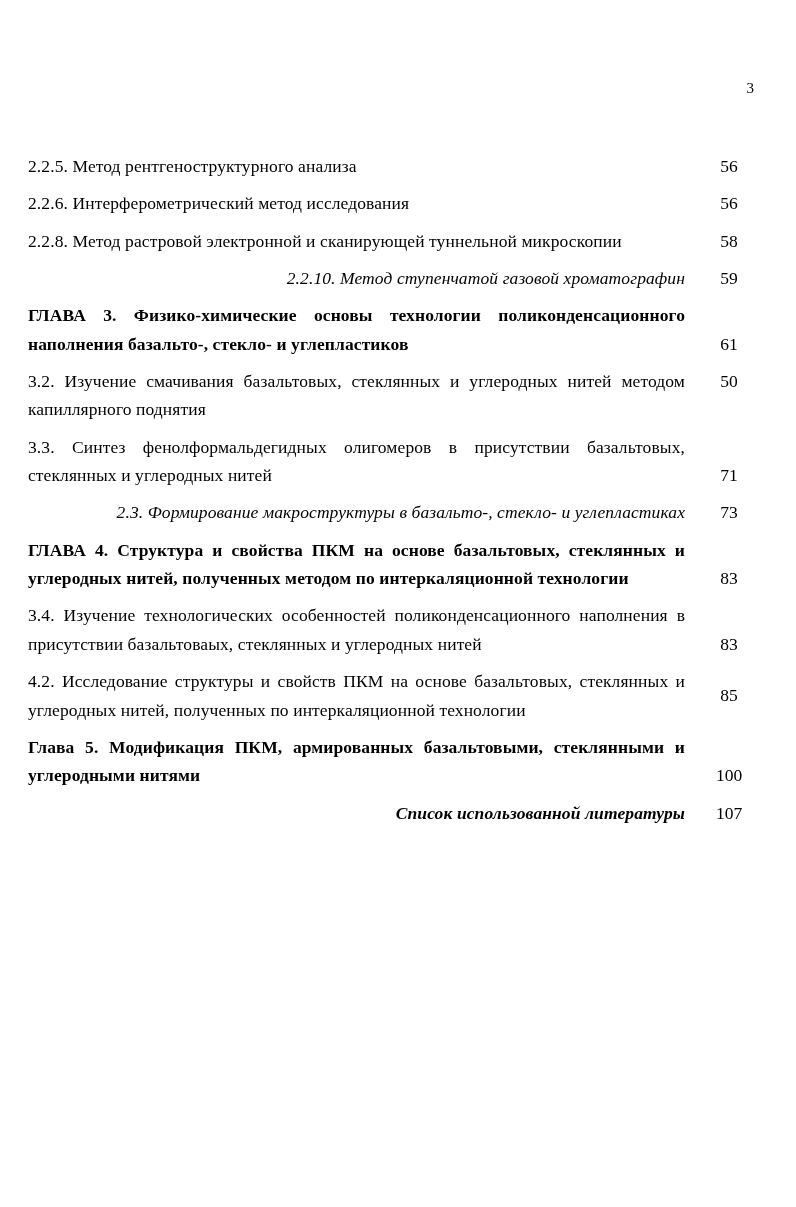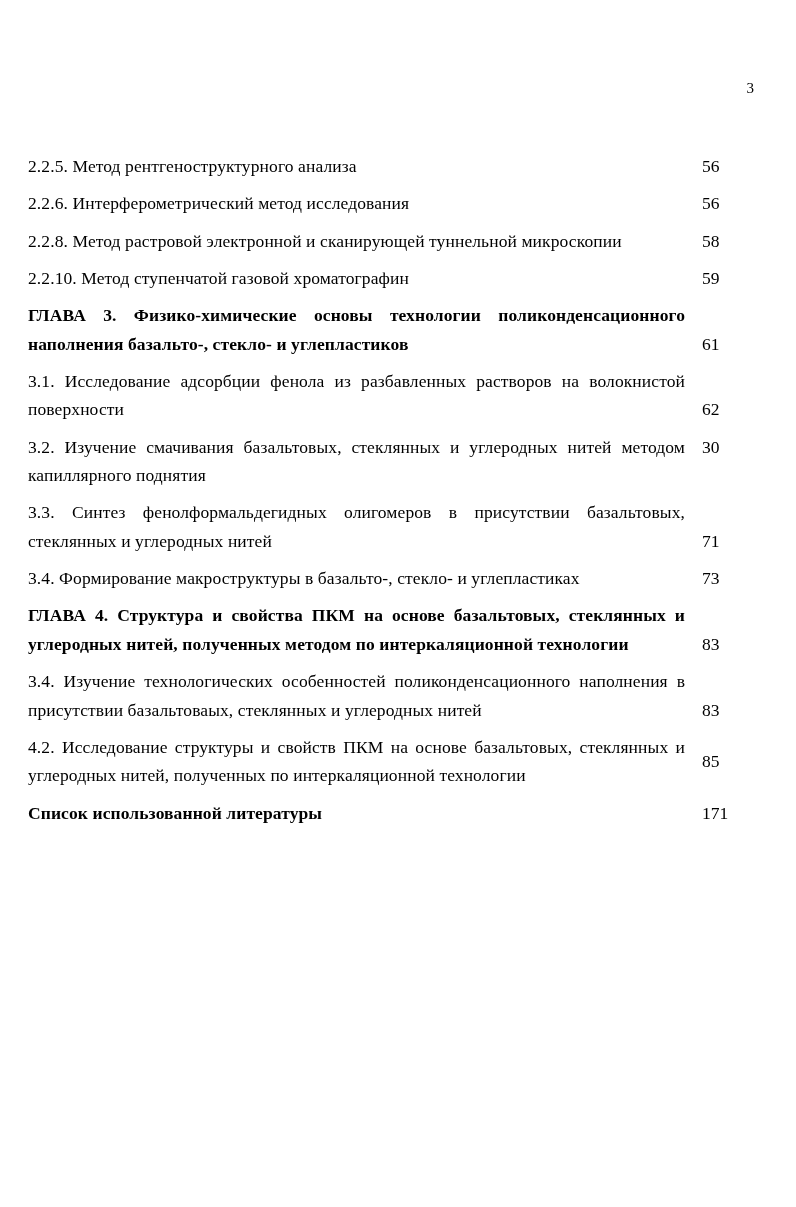--- a/index.html
+++ b/index.html
@@ -39,26 +39,27 @@
   .entry .text {
     flex: 0 1 auto;
     width: 657px;
     font-size: 17.5px;
     line-height: 1.62;
     text-align: justify;
     text-justify: inter-word;
     letter-spacing: 0.1px;
   }
   .entry .text.nostretch {
-    text-align: left;
+    text-align: right;
+    font-style: italic;
   }
   .entry .pagenum {
     flex: 0 0 auto;
     width: 54px;
-    text-align: left;
+    text-align: center;
     font-size: 17.5px;
     line-height: 1.62;
   }
   .entry.chapter .text {
     font-weight: bold;
   }
   .entry.chapter .pagenum {
     font-weight: normal;
   }
   .align-bottom .pagenum { align-self: flex-end; }
@@ -94,56 +95,56 @@
     <div class="entry e-22_10">
       <div class="text nostretch">2.2.10. Метод ступенчатой   газовой хроматографин</div>
       <div class="pagenum">59</div>
     </div>
 
     <div class="entry chapter align-bottom">
       <div class="text">ГЛАВА 3. Физико-химические основы технологии поликонденсационного наполнения базальто-, стекло- и углепластиков</div>
       <div class="pagenum">61</div>
     </div>
 
-    <div class="entry align-bottom">
-      <div class="text">3.1. Исследование адсорбции фенола из разбавленных   растворов на волокнистой поверхности</div>
-      <div class="pagenum">62</div>
-    </div>
 
     <div class="entry">
       <div class="text">3.2. Изучение смачивания базальтовых, стеклянных и углеродных нитей методом капиллярного поднятия</div>
-      <div class="pagenum">30</div>
+      <div class="pagenum">50</div>
     </div>
 
     <div class="entry align-bottom">
       <div class="text">3.3. Синтез фенолформальдегидных олигомеров в присутствии базальтовых, стеклянных и углеродных нитей</div>
       <div class="pagenum">71</div>
     </div>
 
     <div class="entry">
-      <div class="text nostretch">3.4. Формирование макроструктуры в базальто-, стекло- и углепластиках</div>
+      <div class="text nostretch">2.3. Формирование макроструктуры в базальто-, стекло- и углепластиках</div>
       <div class="pagenum">73</div>
     </div>
 
     <div class="entry chapter align-bottom">
       <div class="text">ГЛАВА 4. Структура и свойства ПКМ на основе базальтовых, стеклянных и углеродных нитей, полученных методом по интеркаляционной технологии</div>
       <div class="pagenum">83</div>
     </div>
 
     <div class="entry align-bottom">
       <div class="text">3.4. Изучение технологических особенностей поликонденсационного наполнения в присутствии базальтоваых, стеклянных и углеродных нитей</div>
       <div class="pagenum">83</div>
     </div>
 
     <div class="entry align-mid">
       <div class="text">4.2. Исследование структуры и свойств ПКМ на основе базальтовых, стеклянных и углеродных нитей, полученных по интеркаляционной технологии</div>
       <div class="pagenum">85</div>
     </div>
 
+    <div class="entry chapter align-bottom">
+      <div class="text">Глава 5. Модификация ПКМ, армированных базальтовыми, стеклянными и углеродными нитями</div>
+      <div class="pagenum">100</div>
+    </div>
 
 
     <div class="entry chapter">
       <div class="text nostretch">Список использованной литературы</div>
-      <div class="pagenum">171</div>
+      <div class="pagenum">107</div>
     </div>
 
   </div>
 </div>
 
 </body></html>

